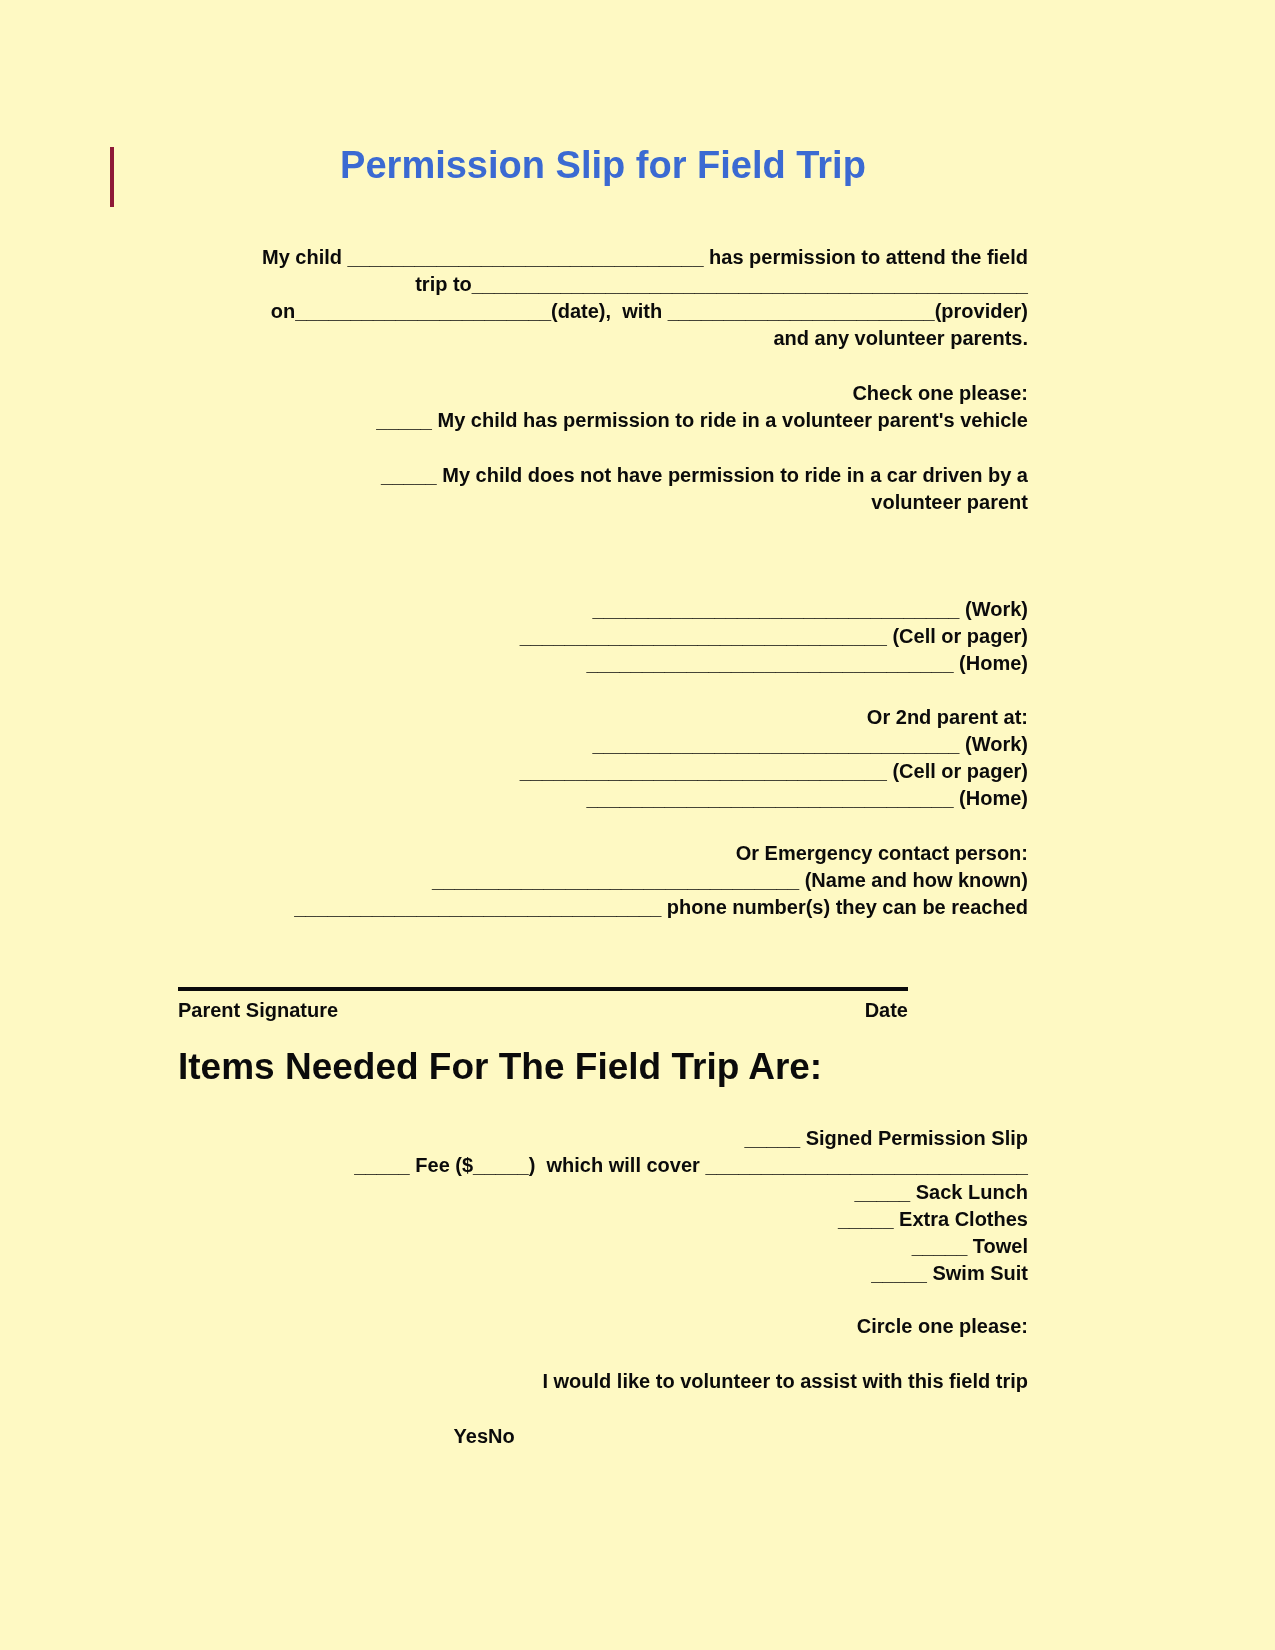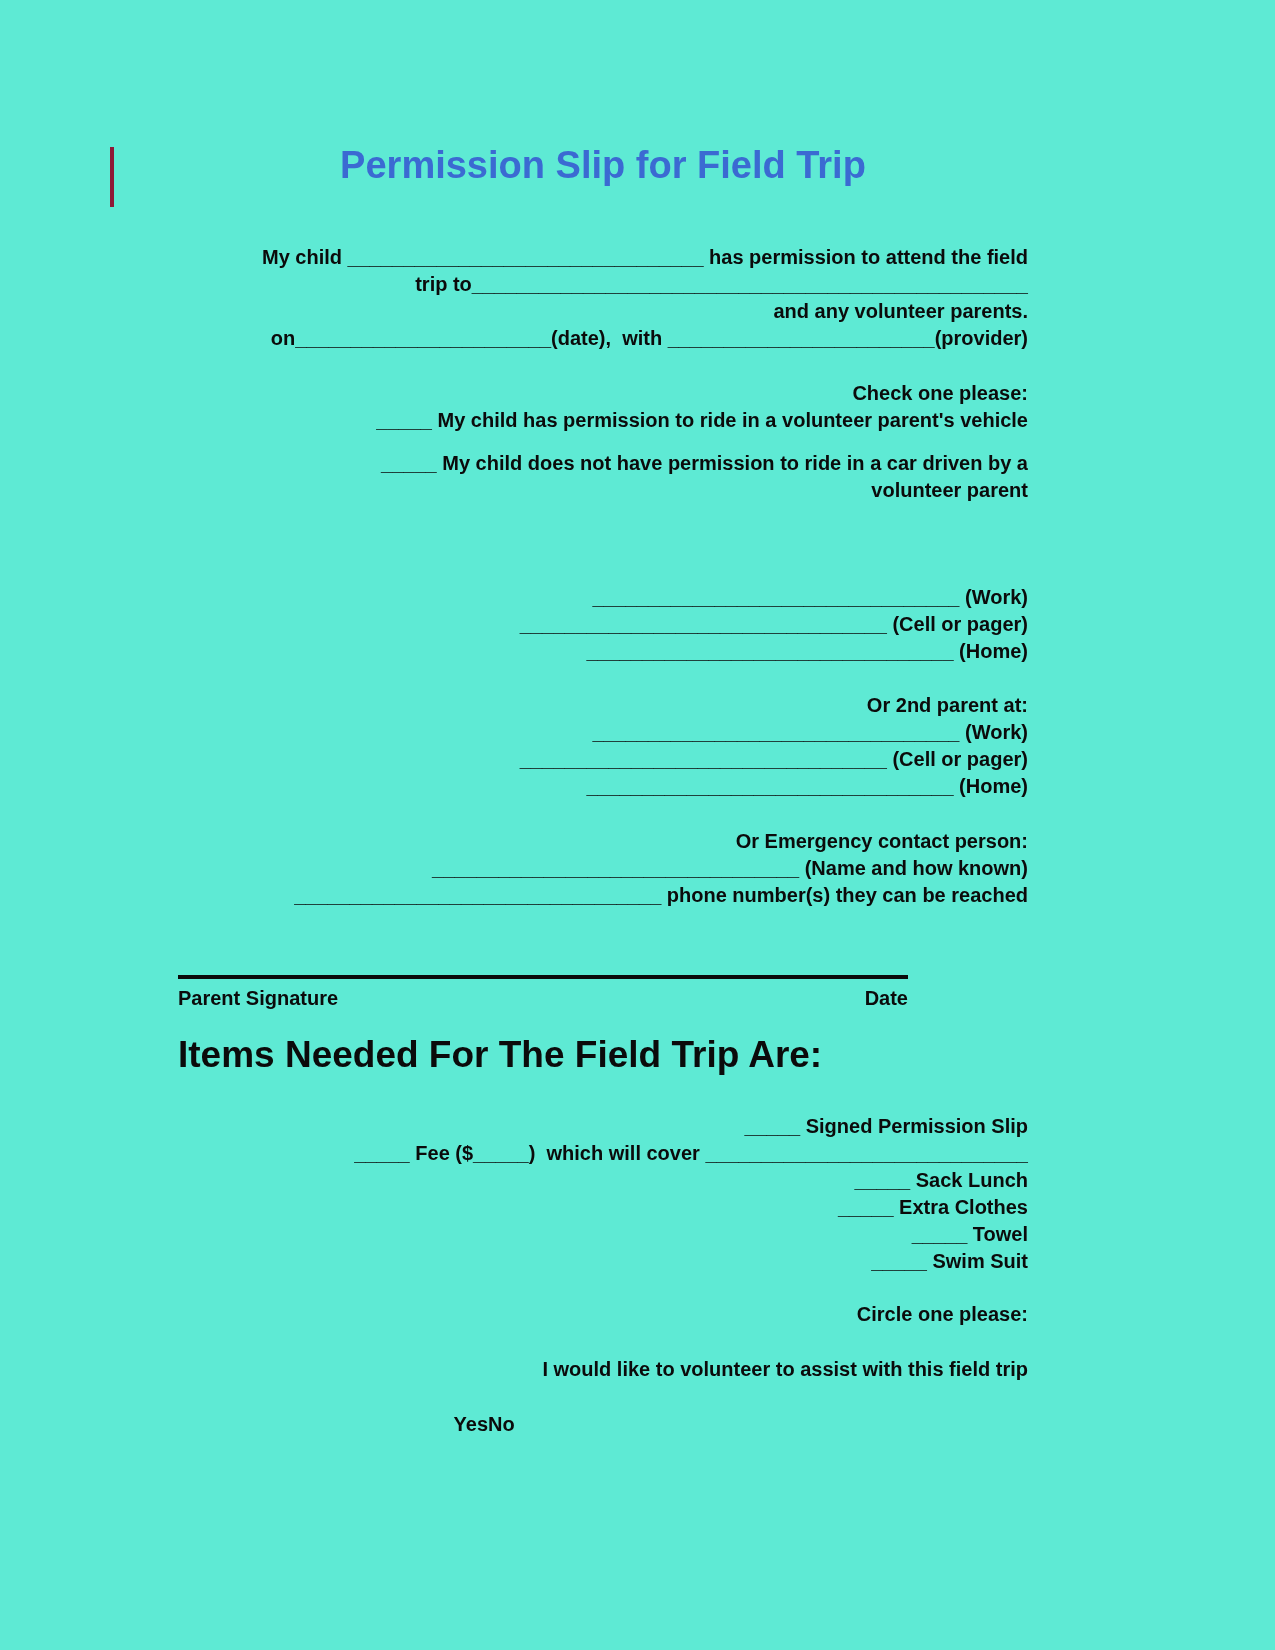--- a/index.html
+++ b/index.html
@@ -1,20 +1,20 @@
 <!DOCTYPE html>
 <html><head>
 <meta charset="utf-8">
 <style>
   html, body { margin: 0; padding: 0; background: #ffffff; }
   .page {
     position: relative;
     width: 1275px;
     height: 1650px;
-    background: #5eead4;
+    background: #fef9c3;
     font-family: "Liberation Sans", sans-serif;
     font-weight: 700;
     color: #0b0b0b;
     font-size: 20px;
     line-height: 27px;
     overflow: hidden;
   }
   .accent-bar {
     position: absolute;
     left: 110px;
@@ -33,21 +33,21 @@
     margin-top: 140px;
     font-size: 38px;
     line-height: 50px;
     color: #3b6ad2;
     text-align: center;
     white-space: nowrap;
   }
   .line { white-space: pre-wrap; text-align: right; }
   .intro { margin-top: 54px; }
   .check-section { margin-top: 28px; }
-  .opt-gap { margin-top: 16px; }
+  .opt-gap { margin-top: 28px; }
   .emergency-primary { margin-top: 80px; }
   .second-parent { margin-top: 27px; }
   .emergency-person { margin-top: 28px; }
   .signature-block { margin-top: 66px; width: 730px; }
   .sig-rule {
     width: 730px;
     height: 0;
     border-bottom: 4px solid #0b0b0b;
     margin-bottom: 6px;
   }
@@ -78,22 +78,22 @@
 
   <div class="accent-bar"></div>
 
   <div class="content">
 
     <div class="title">Permission Slip for Field Trip</div>
 
     <div class="intro">
       <div class="line">My child ________________________________ has permission to attend the field</div>
       <div class="line">trip to__________________________________________________</div>
+      <div class="line">on_______________________(date),  with ________________________(provider)</div>
       <div class="line">and any volunteer parents.</div>
-      <div class="line">on_______________________(date),  with ________________________(provider)</div>
     </div>
 
     <div class="check-section">
       <div class="line">Check one please:</div>
       <div class="line">_____ My child has permission to ride in a volunteer parent's vehicle</div>
       <div class="line opt-gap">_____ My child does not have permission to ride in a car driven by a</div>
       <div class="line">volunteer parent</div>
     </div>
 
     <div class="emergency-primary">

